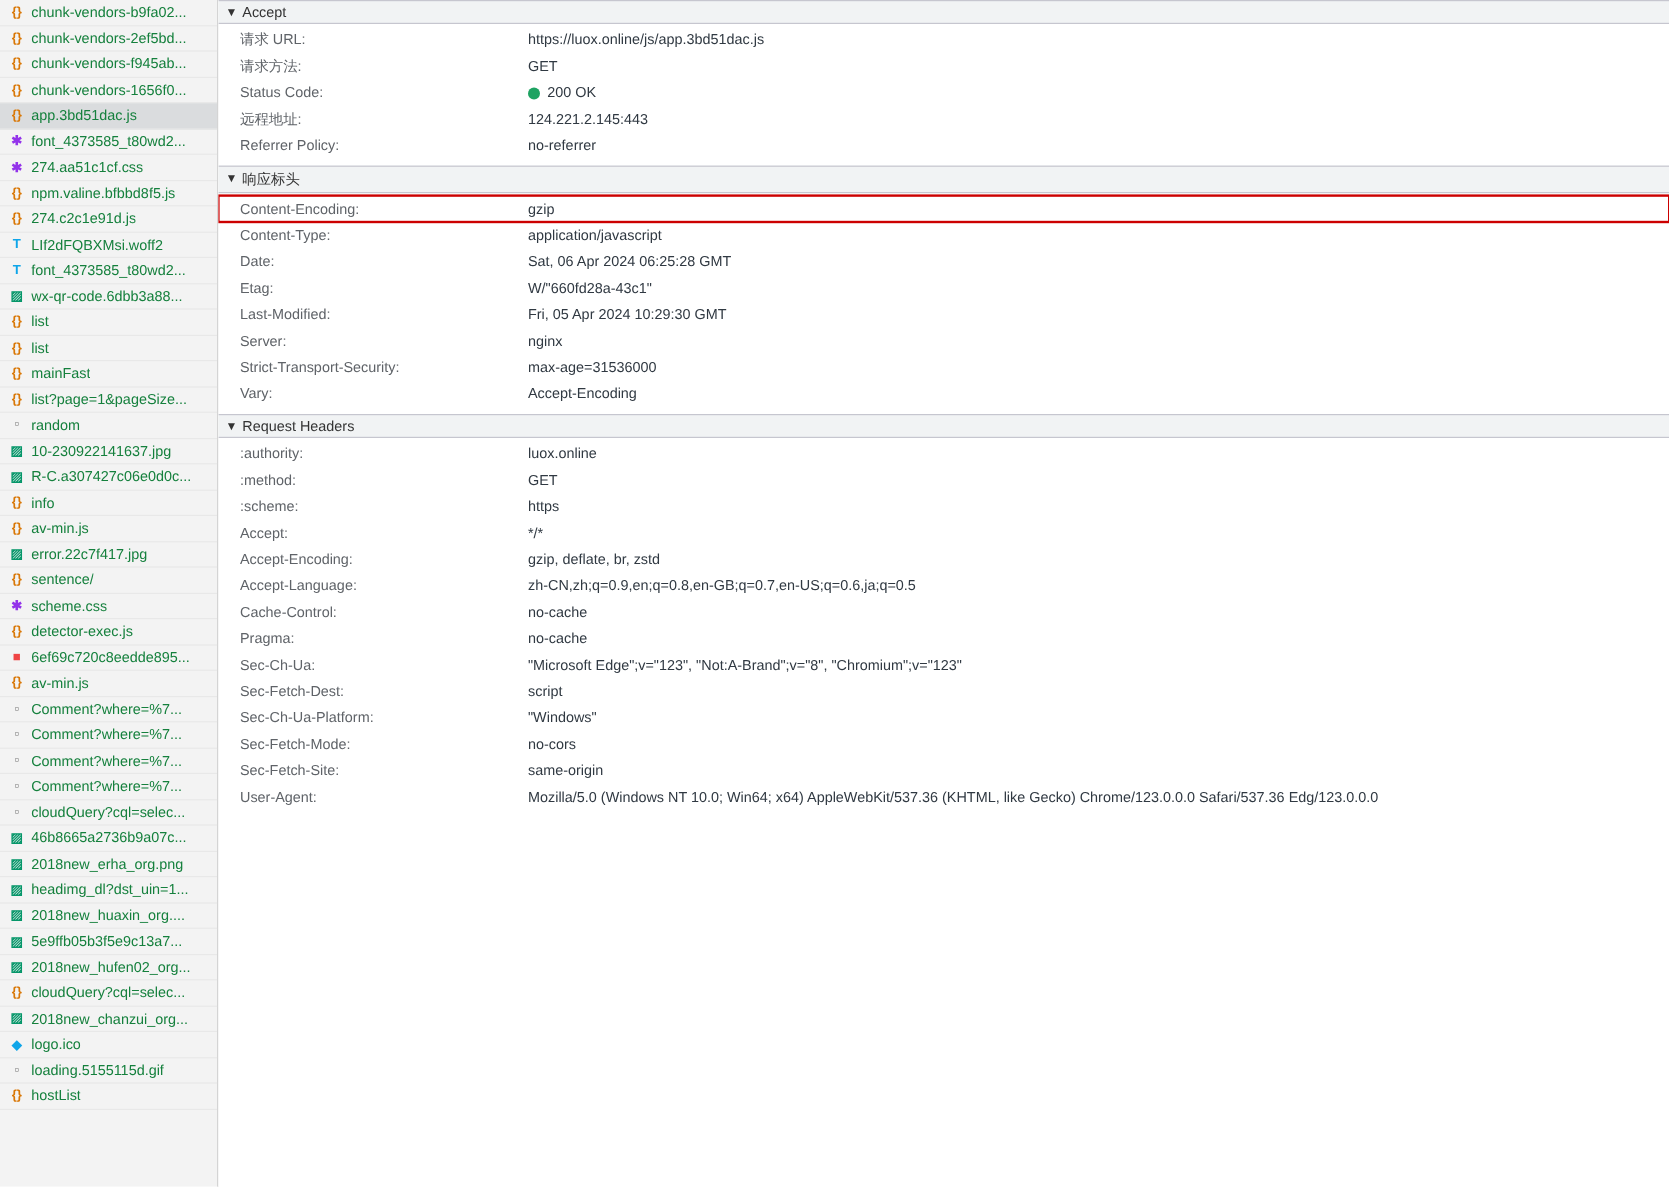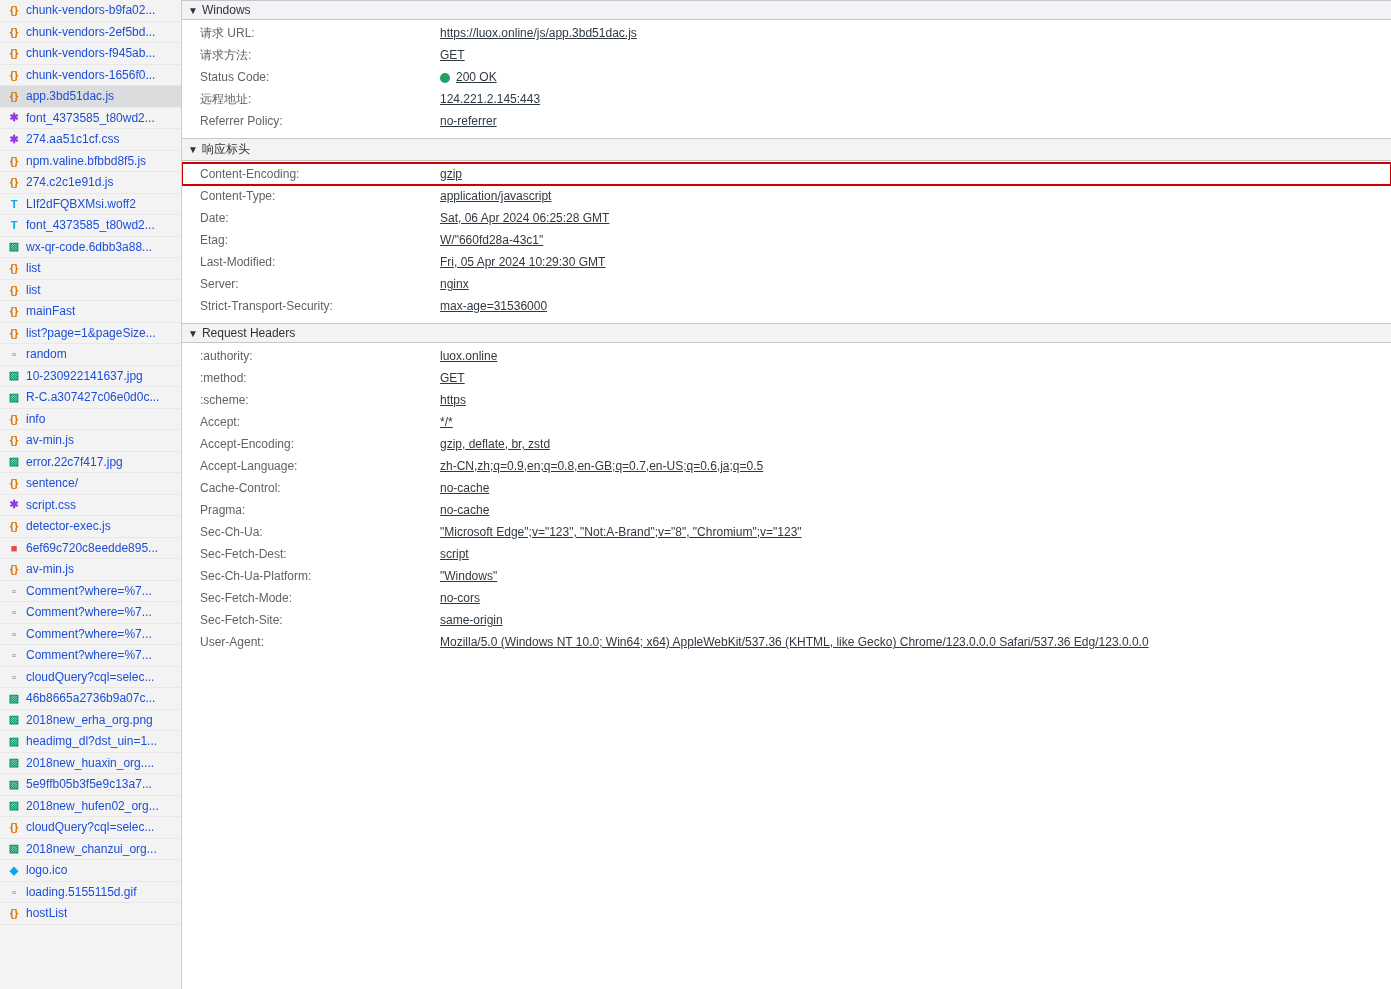--- a/index.html
+++ b/index.html
@@ -40,21 +40,21 @@
   align-items: center;
   justify-content: center;
   font-size: 11px;
   font-weight: bold;
   margin-right: 4px;
   border-radius: 2px;
 }
 .sidebar-item .label {
   overflow: hidden;
   text-overflow: ellipsis;
-  color: #1d4ed8;
+  color: #15803d;
 }
 .icon-js   { color: #d97706; }
 .icon-css  { color: #9333ea; }
 .icon-font { color: #0ea5e9; }
 .icon-img  { color: #059669; }
 .icon-doc  { color: #777; }
 .icon-xhr  { color: #d97706; }
 .icon-media{ color:#ef4444;}
 .icon-fav  { color:#0ea5e9;}
 .icon-gif  { color:#777;}
@@ -83,21 +83,20 @@
   line-height: 18px;
 }
 .kv-row .k {
   width: 240px;
   color: #5f6368;
   flex-shrink: 0;
 }
 .kv-row .v {
   color: #303942;
   word-break: break-all;
-  text-decoration: underline;
 }
 .status-dot {
   display:inline-block;
   width:10px;height:10px;border-radius:50%;
   background:#1ea362;margin-right:6px;
   vertical-align:middle;
 }
 .highlight-box {
   outline: 2px solid #cc0000;
   outline-offset:-1px;
@@ -194,21 +193,21 @@
     <div class="sidebar-item">
       <span class="icon icon-img">▨</span>
       <span class="label">error.22c7f417.jpg</span>
     </div>
     <div class="sidebar-item">
       <span class="icon icon-xhr">{}</span>
       <span class="label">sentence/</span>
     </div>
     <div class="sidebar-item">
       <span class="icon icon-css">✱</span>
-      <span class="label">script.css</span>
+      <span class="label">scheme.css</span>
     </div>
     <div class="sidebar-item">
       <span class="icon icon-js">{}</span>
       <span class="label">detector-exec.js</span>
     </div>
     <div class="sidebar-item">
       <span class="icon icon-media">■</span>
       <span class="label">6ef69c720c8eedde895...</span>
     </div>
     <div class="sidebar-item">
@@ -277,21 +276,21 @@
     </div>
     <div class="sidebar-item">
       <span class="icon icon-xhr">{}</span>
       <span class="label">hostList</span>
     </div>
   </div>
 
 <div class="main">
   <div class="section-header">
     <span class="tri">▼</span>
-    <span>Windows</span>
+    <span>Accept</span>
   </div>
   <div class="section-body" id="general-body">
       <div class="kv-row">
         <div class="k">请求 URL:</div>
         <div class="v">https://luox.online/js/app.3bd51dac.js</div>
       </div>
       <div class="kv-row">
         <div class="k">请求方法:</div>
         <div class="v">GET</div>
       </div>
@@ -335,20 +334,24 @@
         <div class="v">Fri, 05 Apr 2024 10:29:30 GMT</div>
       </div>
       <div class="kv-row">
         <div class="k">Server:</div>
         <div class="v">nginx</div>
       </div>
       <div class="kv-row">
         <div class="k">Strict-Transport-Security:</div>
         <div class="v">max-age=31536000</div>
       </div>
+      <div class="kv-row">
+        <div class="k">Vary:</div>
+        <div class="v">Accept-Encoding</div>
+      </div>
     </div>
 
   <div class="section-header">
     <span class="tri">▼</span>
     <span>Request Headers</span>
   </div>
   <div class="section-body" id="request-body">
       <div class="kv-row">
         <div class="k">:authority:</div>
         <div class="v">luox.online</div>

